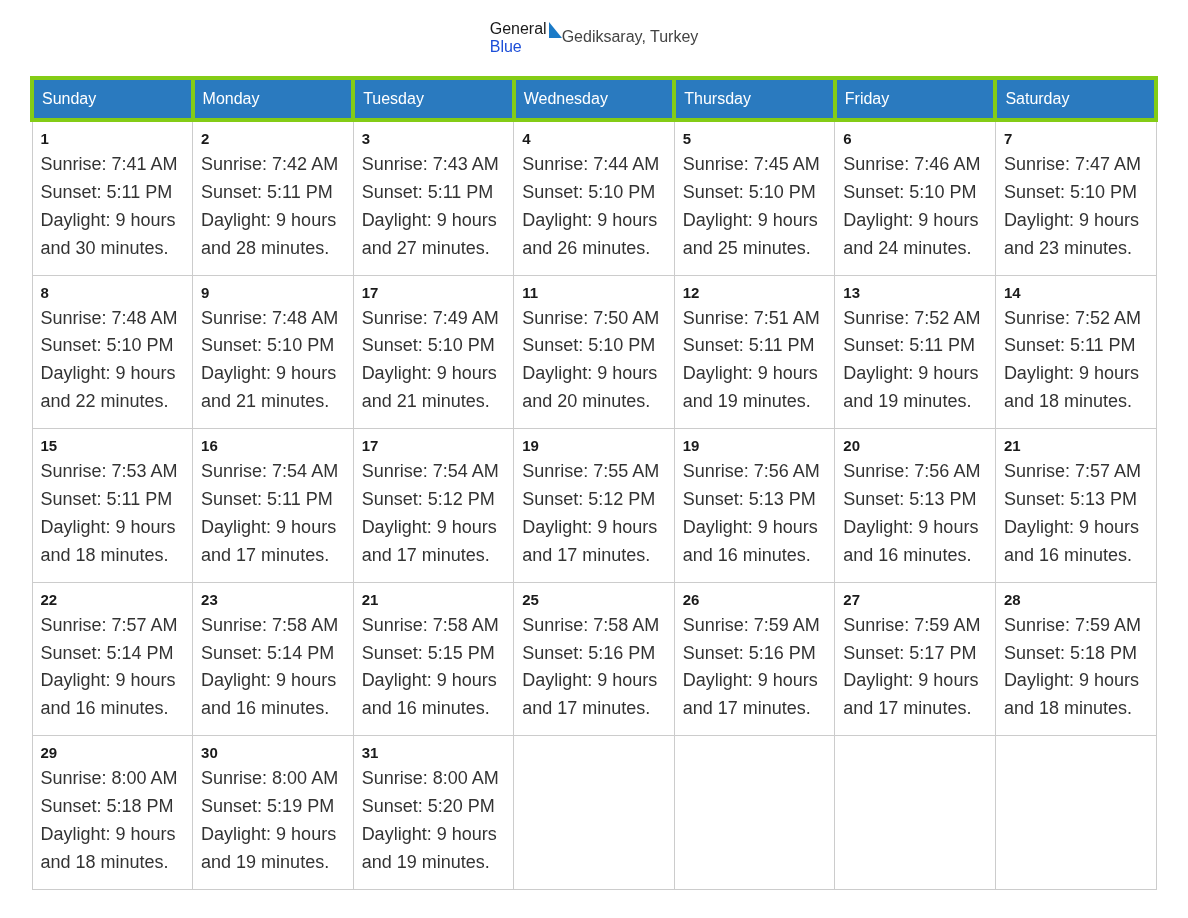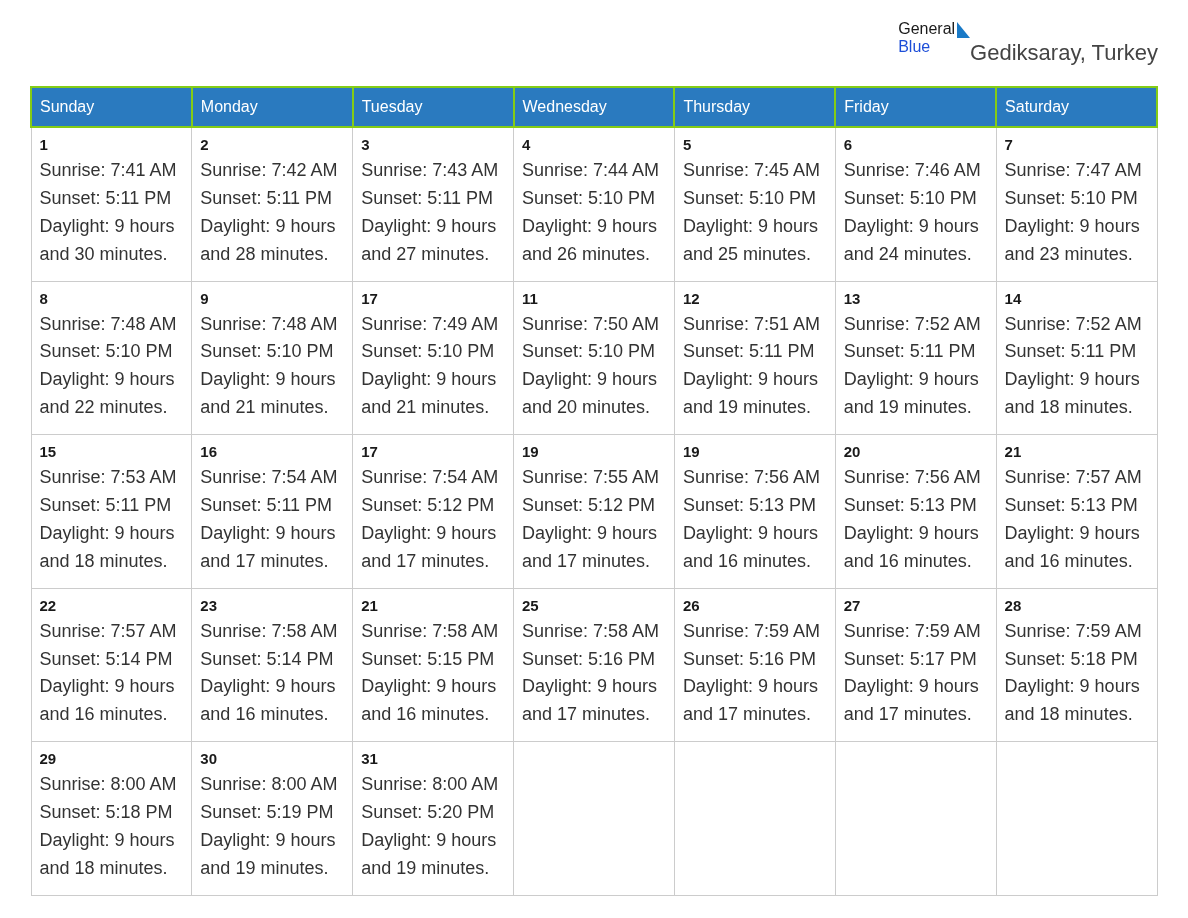--- a/index.html
+++ b/index.html
@@ -5,56 +5,56 @@
     * { box-sizing: border-box; margin: 0; padding: 0; }
     body {
       font-family: Arial, sans-serif;
       background: #fff;
       width: 1188px;
       min-height: 918px;
       padding: 20px 30px;
     }
     .header {
       display: flex;
-      justify-content: flex-end;
+      justify-content: center;
       align-items: flex-start;
       margin-bottom: 20px;
     }
     .logo {
       display: flex;
       flex-direction: column;
       align-items: flex-start;
     }
     .title-area {
       text-align: right;
     }
     .month-title {
       font-size: 52px;
       font-weight: normal;
       color: #1a1a1a;
       line-height: 1.1;
     }
     .location {
-      font-size: 22px;
+      font-size: 16px;
       color: #444;
-      margin-top: 20px;
+      margin-top: 8px;
     }
     .calendar {
       width: 100%;
       border-collapse: collapse;
       table-layout: fixed;
     }
     .calendar th {
       background: #2a7abf;
       color: #fff;
       font-size: 16px;
       font-weight: normal;
       padding: 10px 8px;
       text-align: left;
-      border: 2px solid #84cc16;
+      border: 4px solid #84cc16;
     }
     .calendar td {
       border: 1px solid #ccc;
       vertical-align: top;
       padding: 8px 8px 12px 8px;
       min-height: 110px;
       height: 110px;
     }
     .calendar tr:first-child td {
       border-top: 2px solid #2a7abf;

